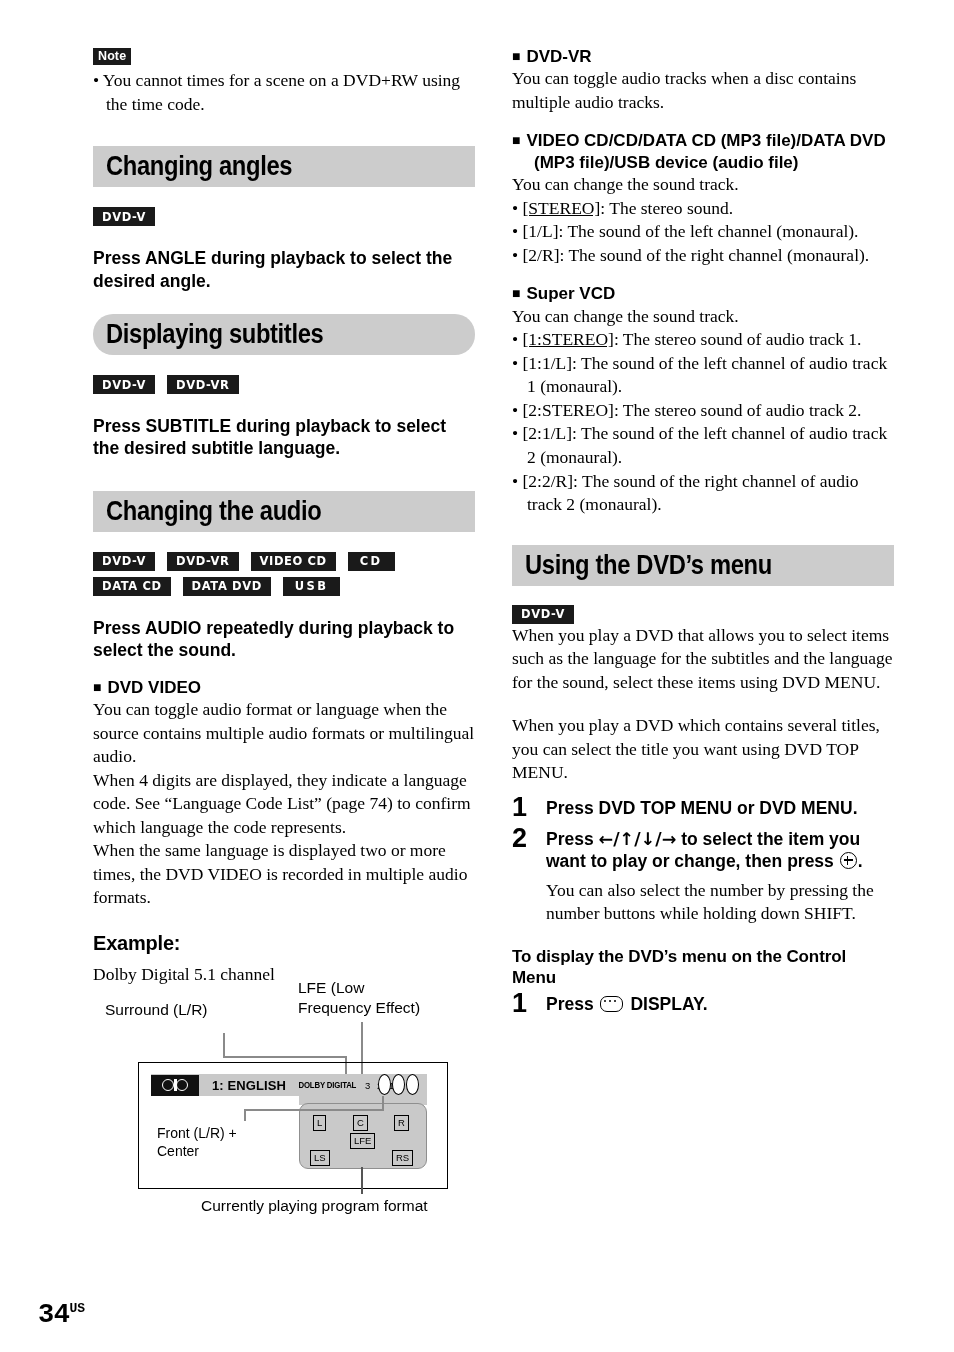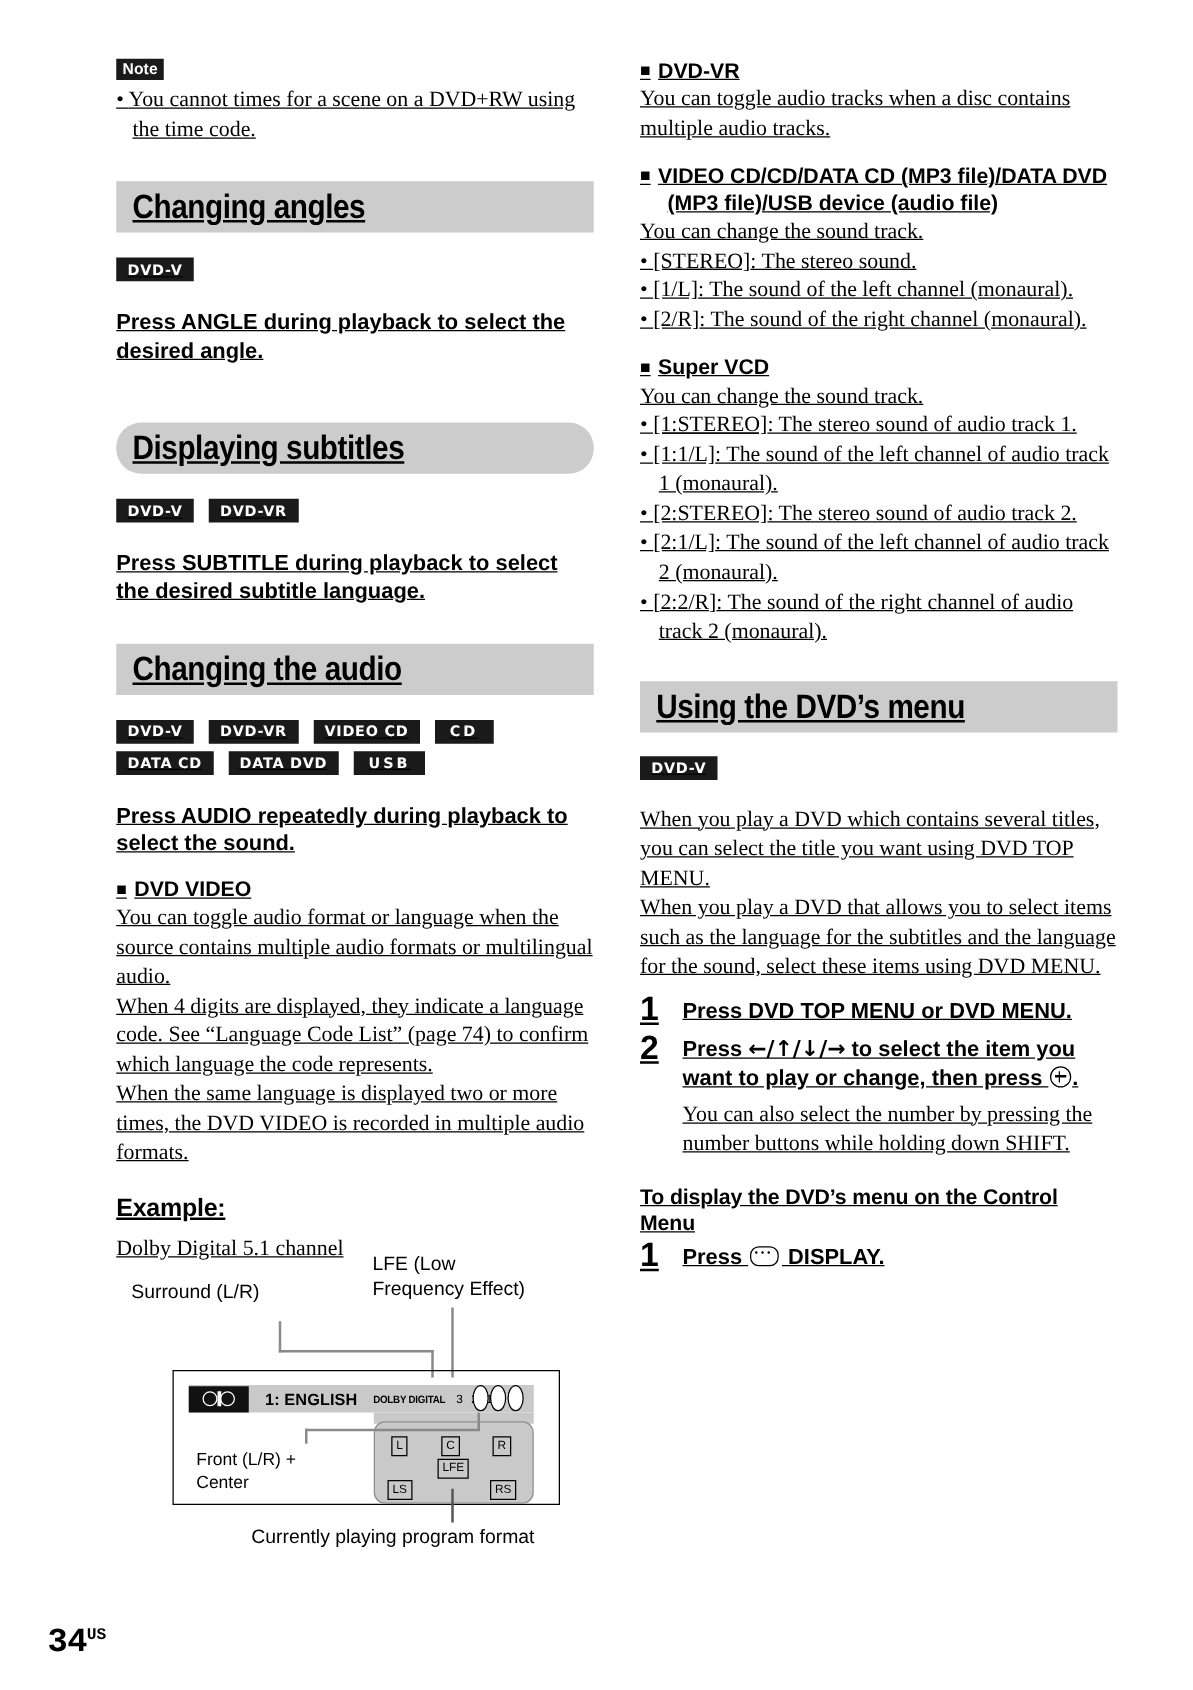--- a/index.html
+++ b/index.html
@@ -19,21 +19,20 @@
   .page {
     position: absolute;
     inset: 0;
   }
 
   
   .col {
     position: absolute;
     top: 46px;
     width: 382px;
-    text-decoration: underline;
   }
   .col-left  { left: 93px; }
   .col-right { left: 512px; }
 
   
   .note-tag {
     display: inline-block;
     background: #1a1a1a;
     color: #ffffff;
     font-family: "Liberation Sans", sans-serif;
@@ -251,23 +250,23 @@
   }
   .dlabel {
     position: absolute;
     font-size: 15.5px;
     line-height: 1.24;
     white-space: pre-line;
   }
   .dbox {
     position: absolute;
     left: 45px;
-    top: 72px;
+    top: 62px;
     width: 310px;
-    height: 108px;
+    height: 127px;
     border: 1.6px solid #000;
     box-sizing: border-box;
   }
   .osd-bar {
     position: absolute;
     left: 12px;
     top: 11px;
     width: 276px;
     height: 22px;
     background: #c9c9c9;
@@ -405,21 +404,21 @@
     </div>
 
     <div style="margin-top:30px;" class="section-band">
       <h2>Changing angles</h2>
     </div>
     <div style="margin-top:20px;" class="badge-row">
       <span class="badge">DVD-V</span>
     </div>
     <p style="margin-top:21px;" class="instruction">Press ANGLE during playback to select the desired angle.</p>
 
-    <div style="margin-top:47px;border-radius:20px;" class="section-band">
+    <div style="margin-top:22px;border-radius:20px;" class="section-band">
       <h2>Displaying subtitles</h2>
     </div>
     <div style="margin-top:20px;" class="badge-row">
       <span class="badge">DVD-V</span>
       <span class="badge">DVD-VR</span>
     </div>
     <p style="margin-top:21px;" class="instruction">Press SUBTITLE during playback to select the desired subtitle language.</p>
 
     <div style="margin-top:31px;" class="section-band">
       <h2>Changing the audio</h2>
@@ -523,22 +522,22 @@
       <li><span>[2:1/L]</span><span>: The sound of the left channel of audio track 2 (monaural).</span></li>
       <li><span>[2:2/R]</span><span>: The sound of the right channel of audio track 2 (monaural).</span></li>
     </ul>
 
     <div style="margin-top:28px;" class="section-band">
       <h2>Using the DVD’s menu</h2>
     </div>
     <div style="margin-top:19px;" class="badge-row">
       <span class="badge">DVD-V</span>
     </div>
+    <p class="body-p">When you play a DVD that allows you to select items such as the language for the subtitles and the language for the sound, select these items using DVD MENU.</p>
     <p style="margin-top:20px;" class="body-p">When you play a DVD which contains several titles, you can select the title you want using DVD TOP MENU.</p>
-    <p class="body-p">When you play a DVD that allows you to select items such as the language for the subtitles and the language for the sound, select these items using DVD MENU.</p>
 
     <div style="margin-top:12px;" class="step">
       <div class="step-num">1</div>
       <div class="step-body">
         <p class="step-title">Press DVD TOP MENU or DVD MENU.</p>
       </div>
     </div>
 
     <div style="margin-top:7px;" class="step">
       <div class="step-num">2</div>

